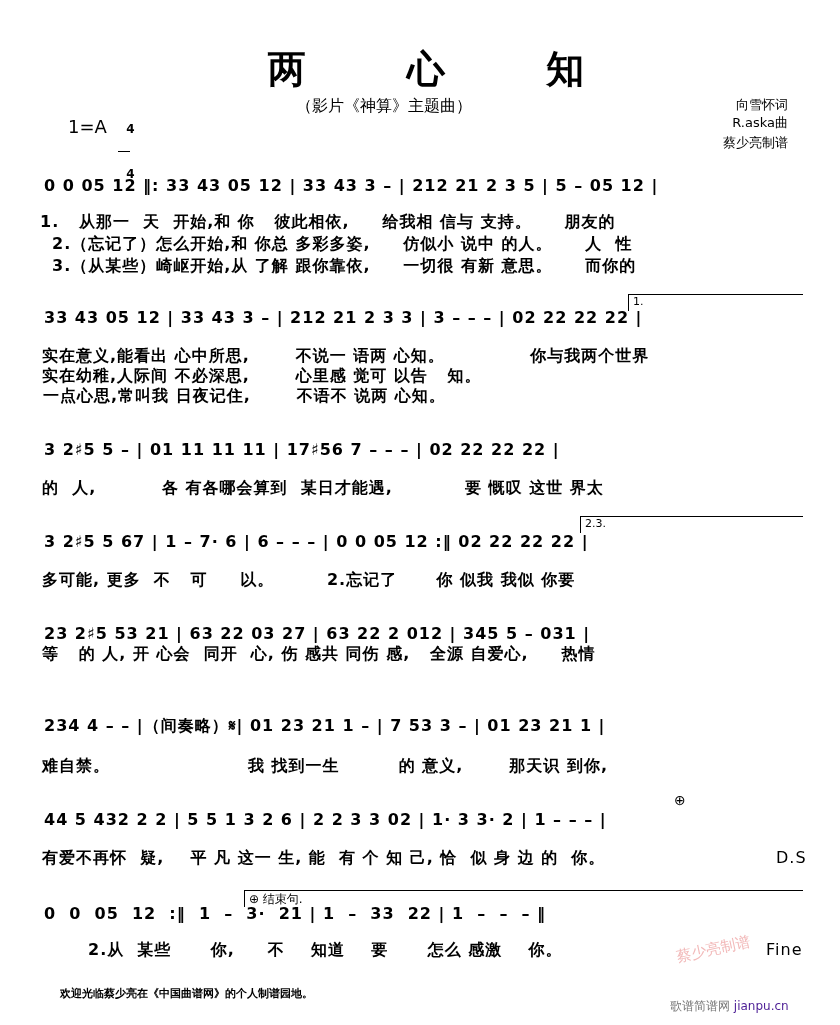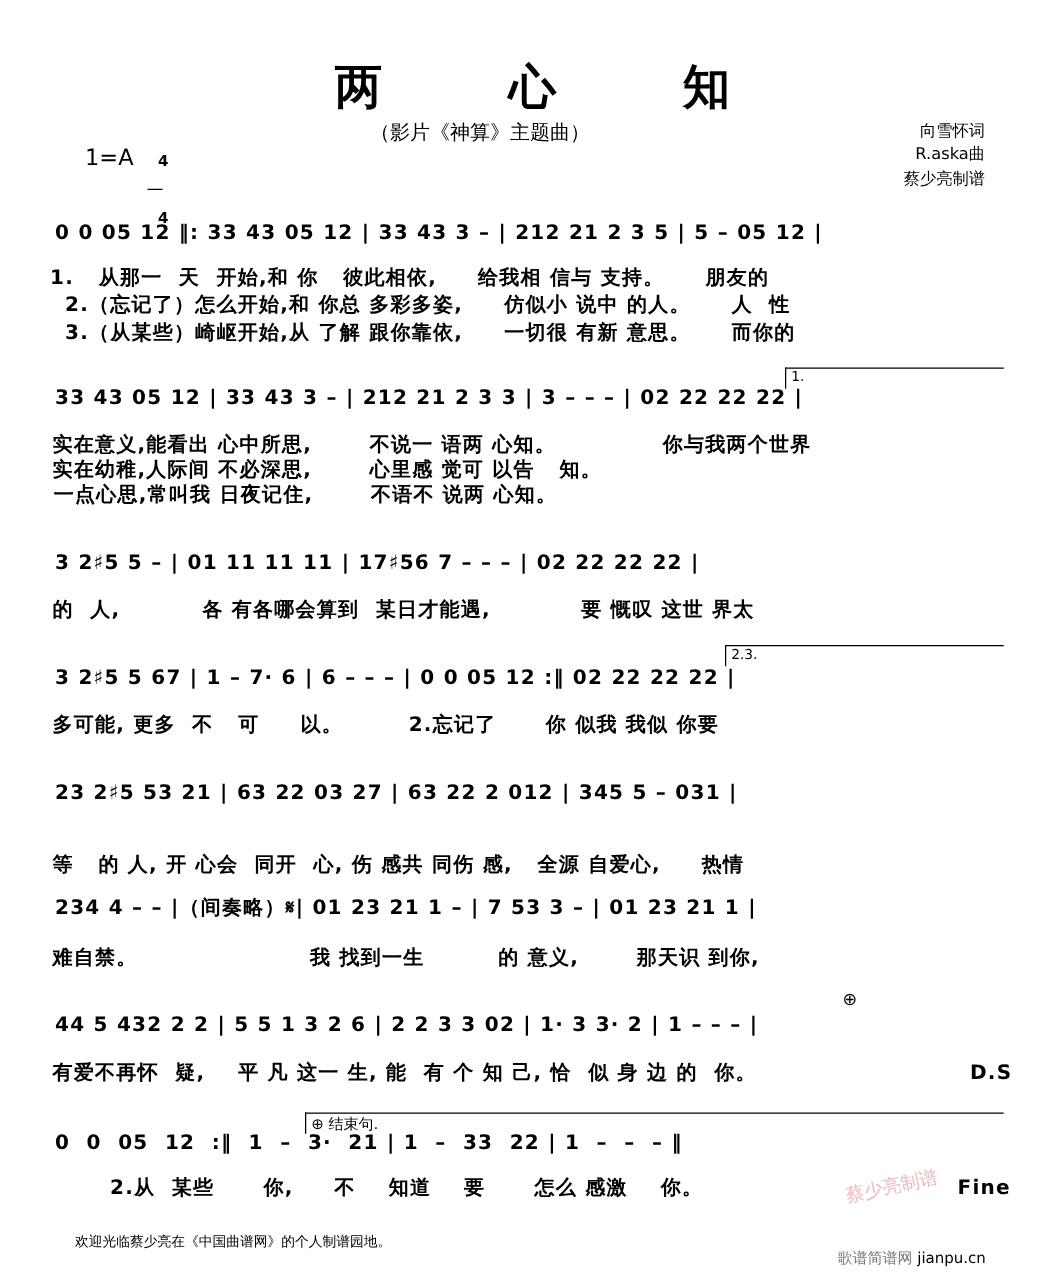--- a/index.html
+++ b/index.html
@@ -6,26 +6,26 @@
   body{width:840px;height:1025px;position:relative;overflow:hidden;font-family:"DejaVu Sans",sans-serif;color:#000;}
   .abs{position:absolute;white-space:pre;}
   .title{left:0;width:840px;top:44px;text-align:center;font-size:38px;font-weight:bold;letter-spacing:44px;padding-left:56px;box-sizing:border-box;}
   .subtitle{left:296px;top:96px;font-size:16px;}
   .key{left:68px;top:116px;font-size:18px;font-weight:normal;}
   .timesig{left:118px;top:108px;font-size:12px;font-weight:bold;line-height:14px;text-align:center;}
   .timesig .bar{display:block;border-top:1.5px solid #000;width:12px;margin:1px 0;}
   .credit{right:52px;font-size:13px;text-align:center;}
   .notes{font-family:"DejaVu Sans",sans-serif;font-weight:bold;font-size:16px;letter-spacing:1px;}
   .lyric{font-size:16px;font-weight:bold;letter-spacing:1px;}
-  .lyric.light{font-weight:bold;}
+  .lyric.light{font-weight:normal;}
   .volta{border-top:1px solid #000;border-left:1px solid #000;height:16px;font-size:11px;padding-left:4px;}
-  .footer{left:60px;top:986px;font-size:11px;font-weight:normal;}
+  .footer{left:60px;top:986px;font-size:11px;font-weight:bold;}
   .watermark{left:676px;top:940px;font-size:15px;color:#f2b9b9;transform:rotate(-12deg);}
   .site{left:670px;top:998px;font-size:12px;color:#777;}
-  .site b{color:#000000;font-weight:normal;}
+  .site b{color:#4c1d95;font-weight:normal;}
   .sign{font-size:14px;}
 </style>
 </head>
 <body>
 
 <div class="abs title">两 心 知</div>
 <div class="abs subtitle">（影片《神算》主题曲）</div>
 <div class="abs key">1=A</div>
 <div class="abs timesig">
   <span>4</span>
@@ -48,21 +48,21 @@
 <div class="abs lyric" style="left:43px;top:386px">一点心思,常叫我 日夜记住,       不语不 说两 心知。</div>
 
 <div class="abs notes" style="left:44px;top:440px">3 2♯5 5 – | 01 11 11 11 | 17♯56 7 – – – | 02 22 22 22 |</div>
 <div class="abs lyric" style="left:42px;top:478px">的  人,          各 有各哪会算到  某日才能遇,           要 慨叹 这世 界太</div>
 
 <div class="abs volta" style="left:580px;top:516px;width:218px">2.3.</div>
 <div class="abs notes" style="left:44px;top:532px">3 2♯5 5 67 | 1 – 7· 6 | 6 – – – | 0 0 05 12 :‖ 02 22 22 22 |</div>
 <div class="abs lyric" style="left:42px;top:570px">多可能, 更多  不   可     以。        2.忘记了      你 似我 我似 你要</div>
 
 <div class="abs notes" style="left:44px;top:624px">23 2♯5 53 21 | 63 22 03 27 | 63 22 2 012 | 345 5 – 031 |</div>
-<div class="abs lyric" style="left:42px;top:682px">等   的 人, 开 心会  同开  心, 伤 感共 同伤 感,   全源 自爱心,     热情</div>
+<div class="abs lyric" style="left:42px;top:644px">等   的 人, 开 心会  同开  心, 伤 感共 同伤 感,   全源 自爱心,     热情</div>
 
 <div class="abs notes" style="left:44px;top:716px">234 4 – – |（间奏略）𝄋| 01 23 21 1 – | 7 53 3 – | 01 23 21 1 |</div>
 <div class="abs lyric" style="left:42px;top:756px">难自禁。                     我 找到一生         的 意义,       那天识 到你,</div>
 
 <div class="abs sign" style="left:674px;top:792px">⊕</div>
 <div class="abs notes" style="left:44px;top:810px">44 5 432 2 2 | 5 5 1 3 2 6 | 2 2 3 3 02 | 1· 3 3· 2 | 1 – – – |</div>
 <div class="abs lyric" style="left:42px;top:848px">有爱不再怀  疑,    平 凡 这一 生, 能  有 个 知 己, 恰  似 身 边 的  你。</div>
 <div class="abs lyric light" style="left:776px;top:848px">D.S</div>
 
 <div class="abs volta" style="left:244px;top:890px;width:554px;font-size:12px">⊕ 结束句.</div>

